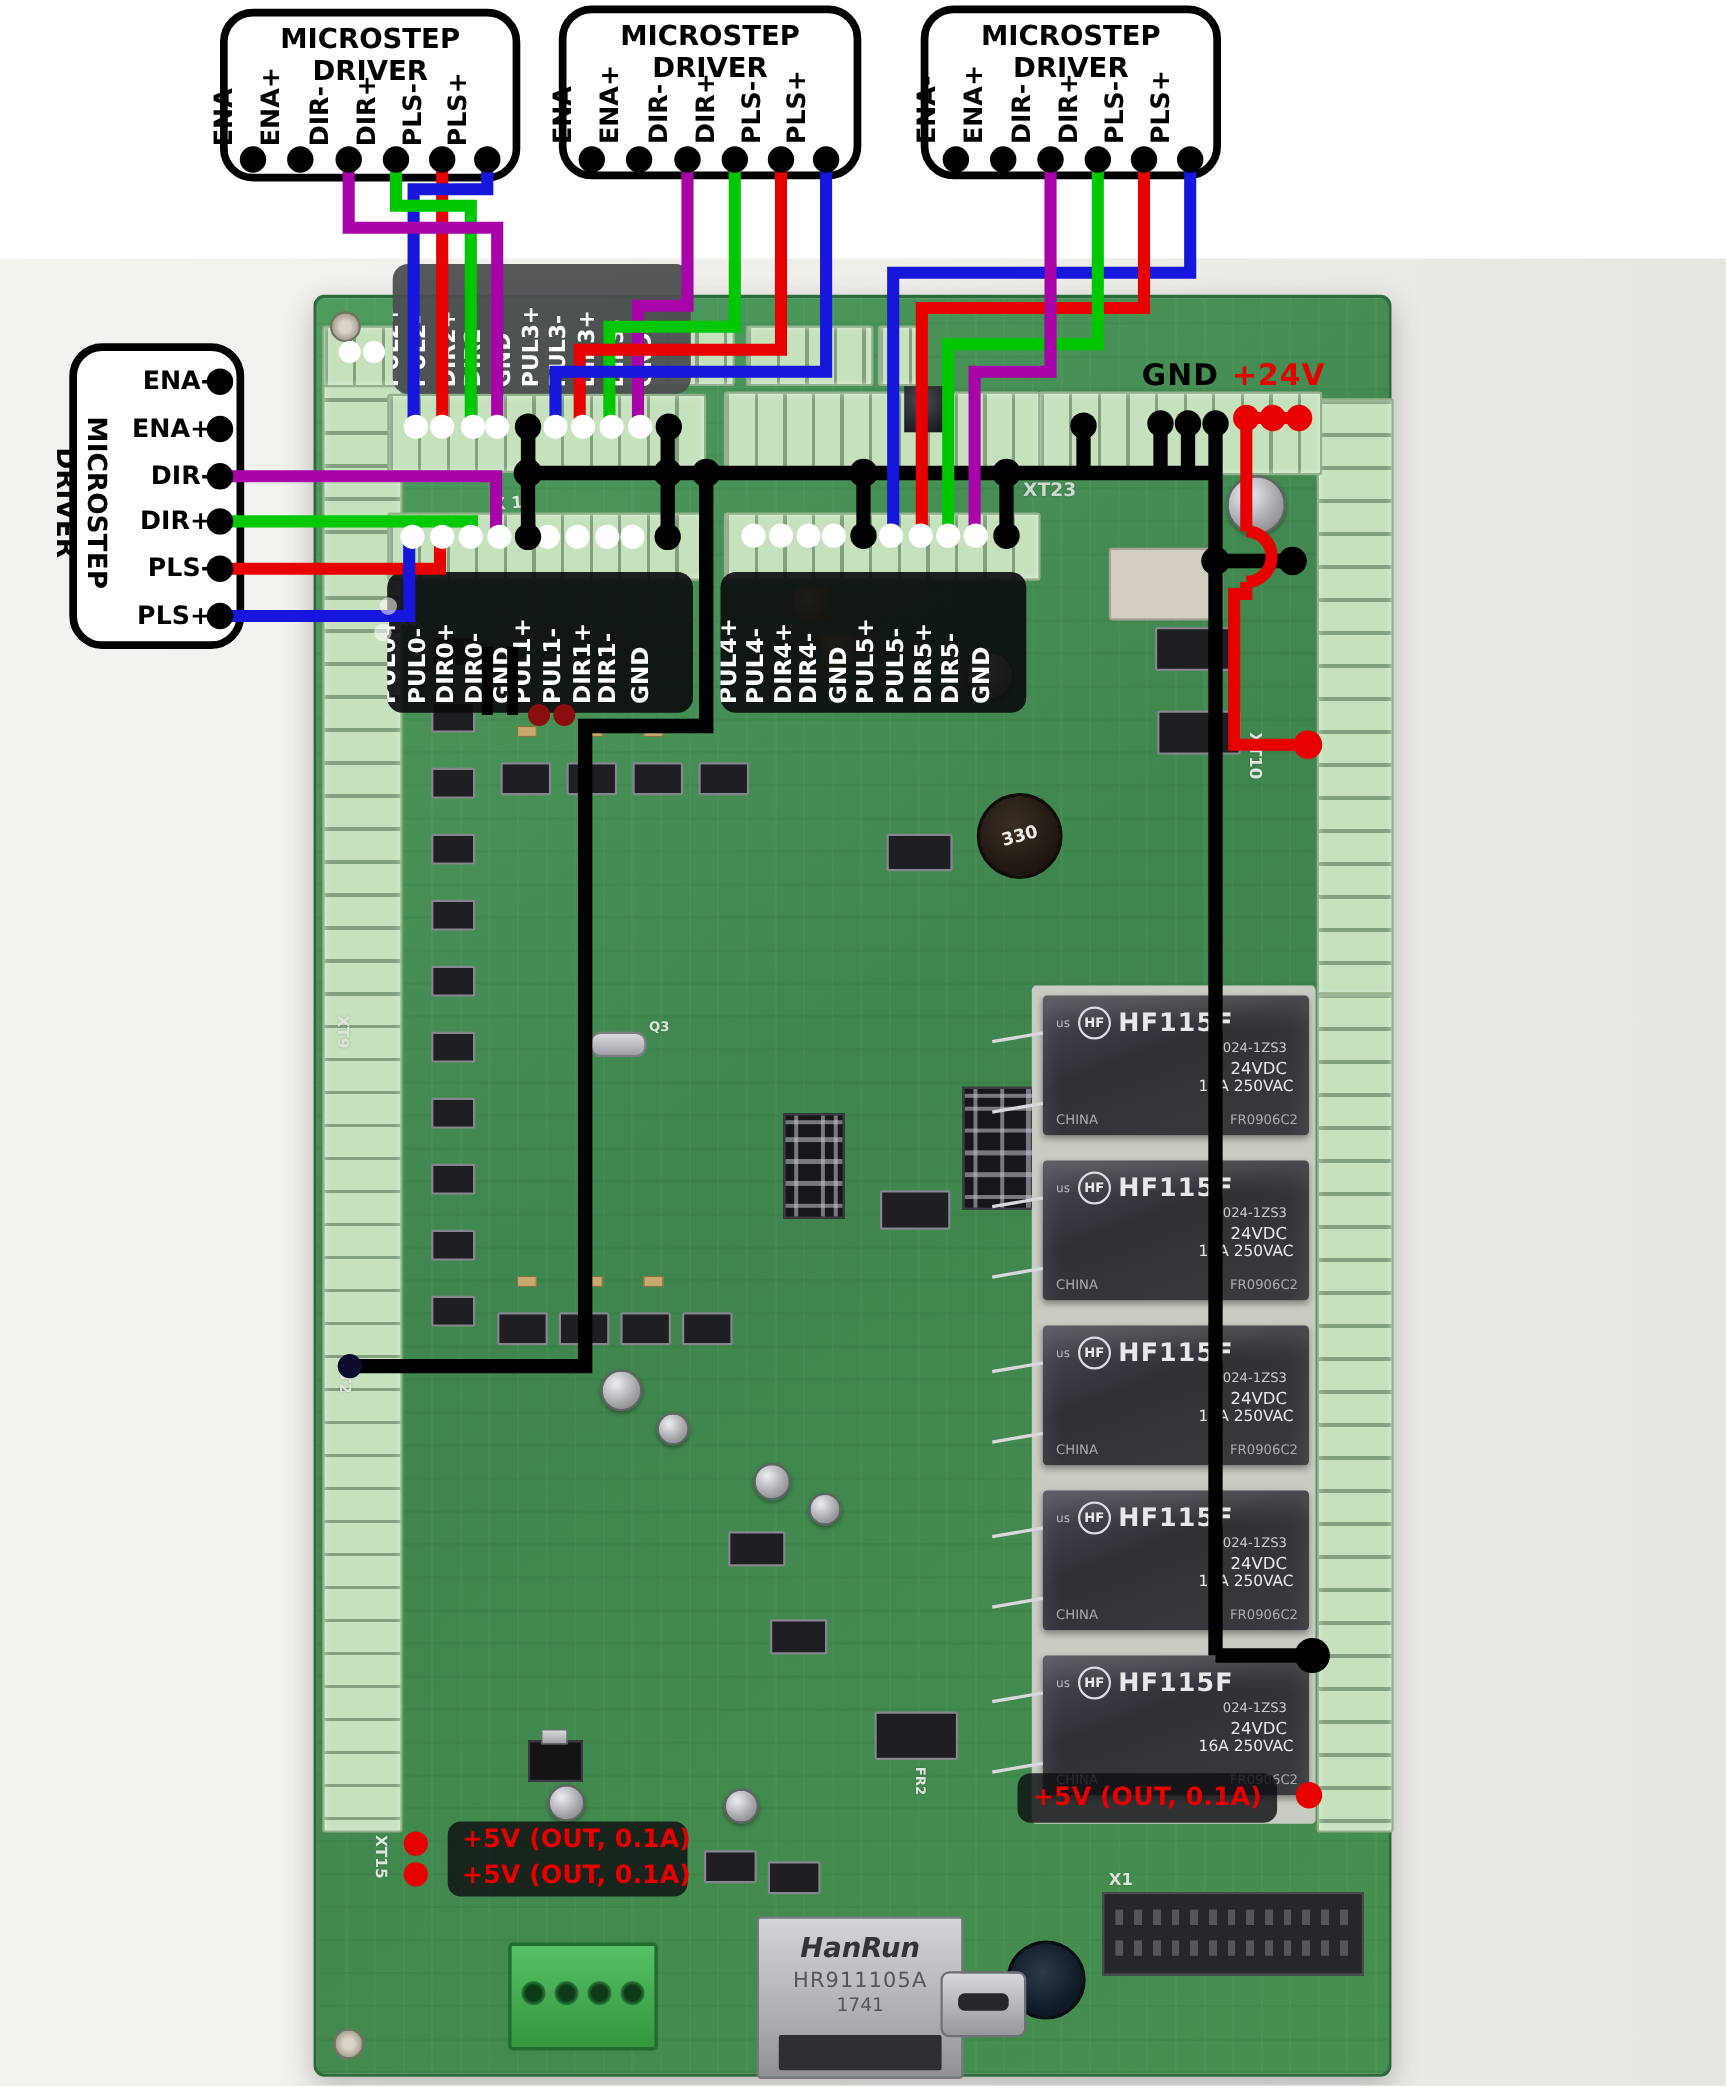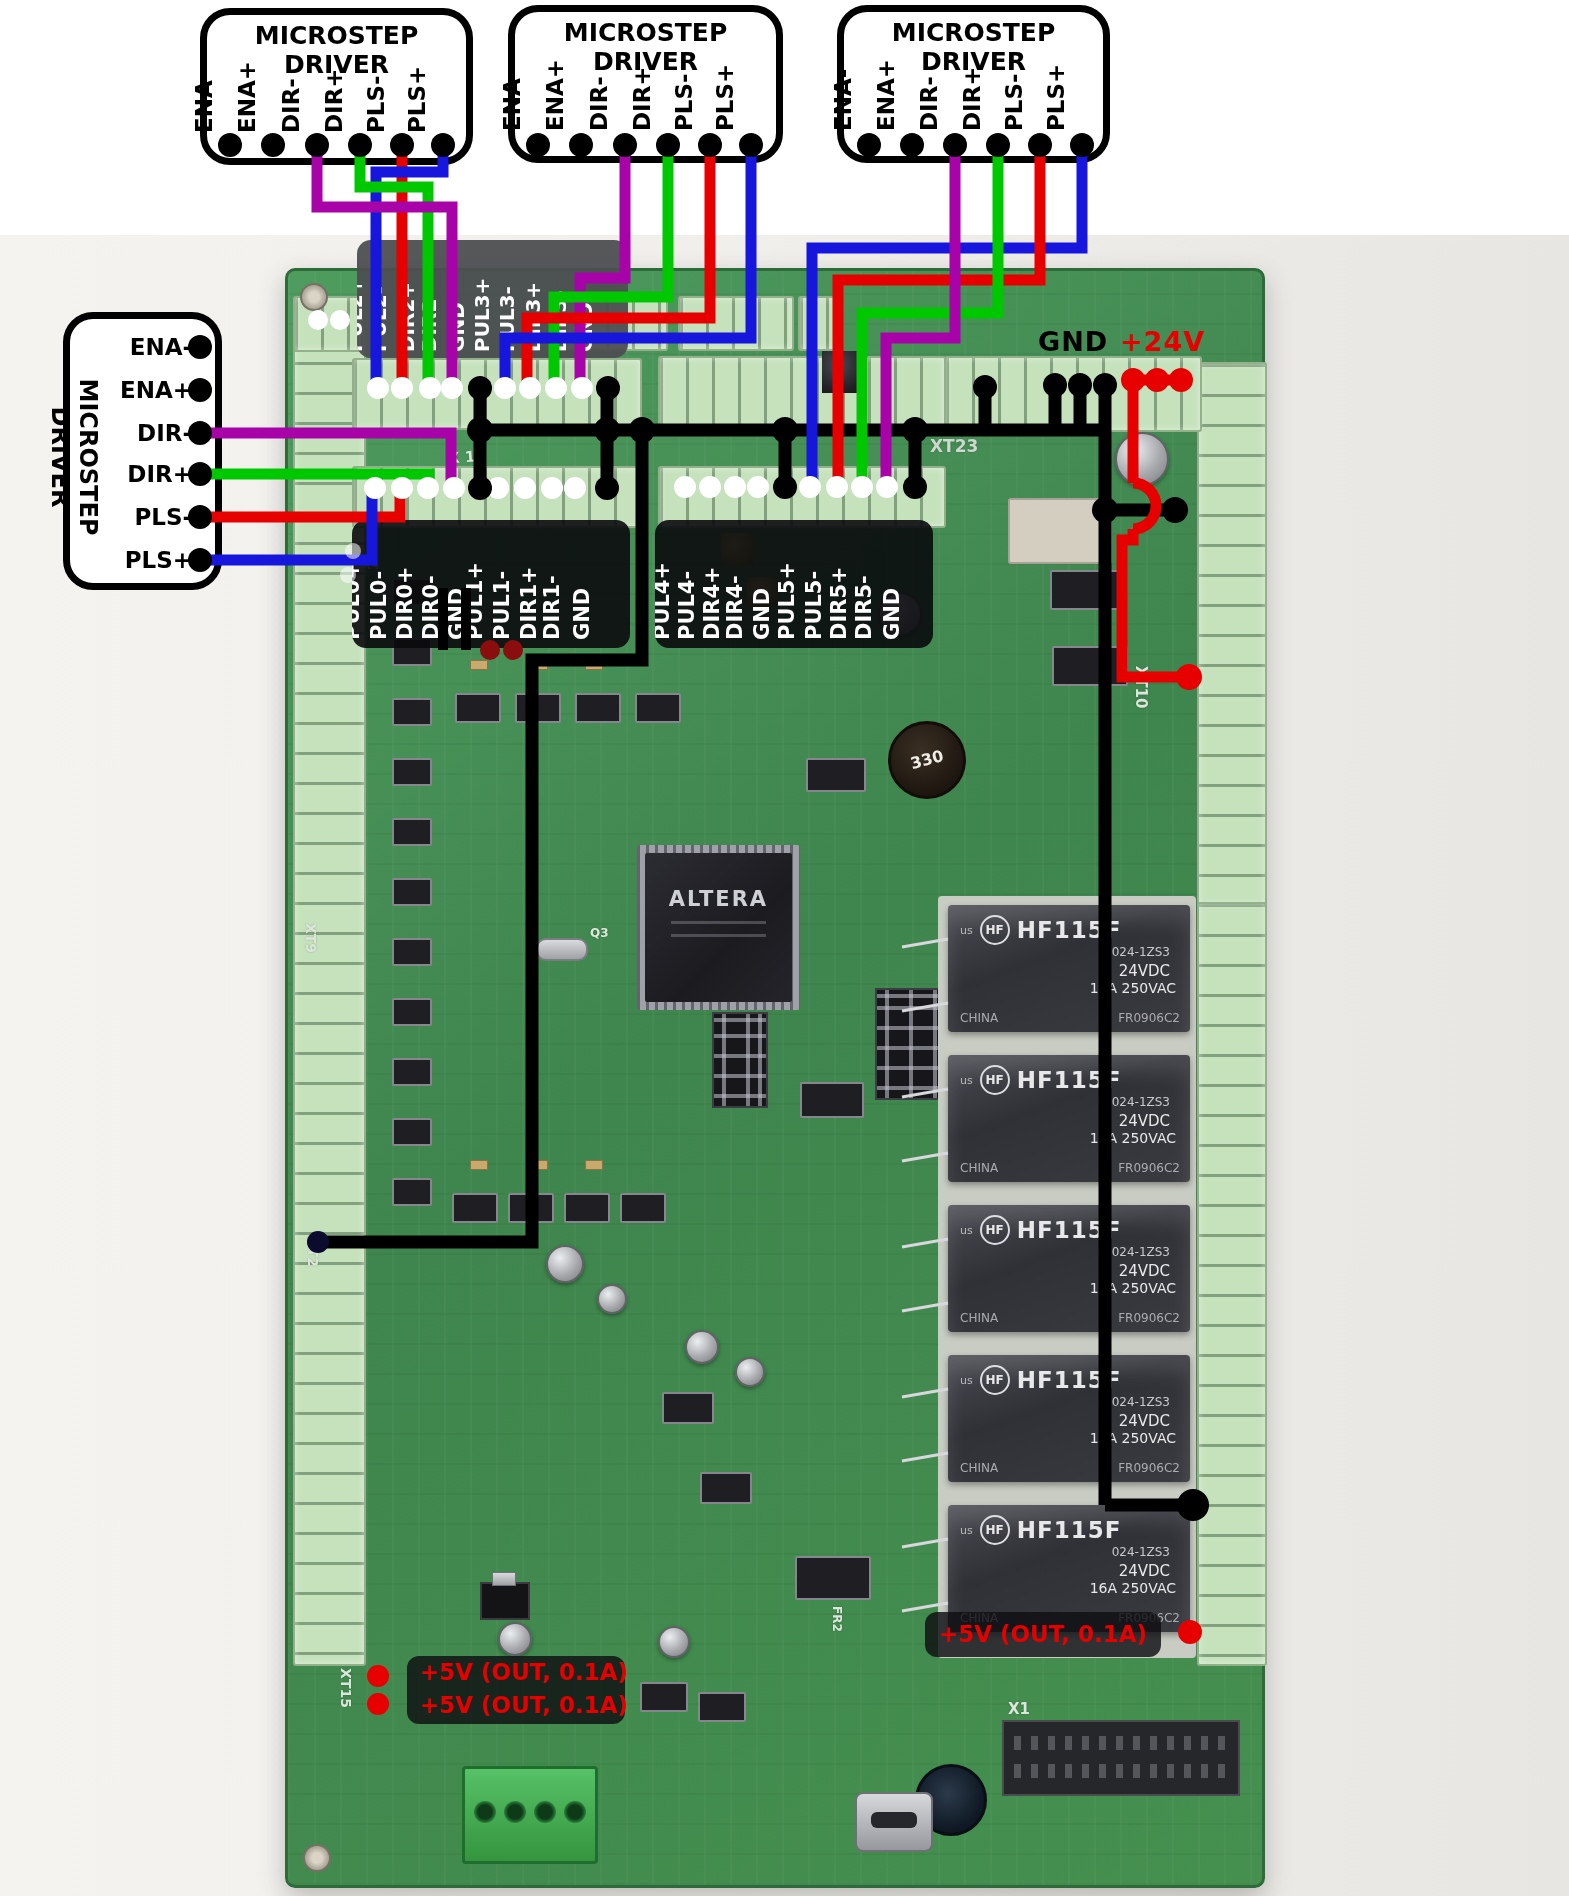--- a/index.html
+++ b/index.html
@@ -257,28 +257,27 @@
       </div>
     <div class="rl-type">024-1ZS3</div>
     <div class="rl-coil">24VDC</div>
     <div class="rl-contact">16A 250VAC</div>
     <div class="rl-bot">
         <span>CHINA</span>
         <span>FR0906C2</span>
       </div>
   </div>
 
-  <div class="abs qfp" style="left:637px;top:845px;width:163px;height:165px">
-    <div class="die">
-        <div class="t1">ALTERA</div>
-        <div class="ln"></div>
-        <div class="ln"></div>
-      </div>
-  </div>
-
+
+  <div class="abs eth">
+    <div class="eth-brand">HanRun</div>
+    <div class="eth-part">HR911105A</div>
+    <div class="eth-code">1741</div>
+    <div class="eth-slot"></div>
+  </div>
   <div class="abs gterm" style="left:462px;top:1766px;width:130px;height:92px">
     <div class="gh" style="left:9px;top:32px"></div>
       <div class="gh" style="left:39px;top:32px"></div>
     <div class="gh" style="left:69px;top:32px"></div>
       <div class="gh" style="left:99px;top:32px"></div>
   </div>
   <div class="abs usb" style="left:855px;top:1792px;width:74px;height:56px">
     <div class="usbslot"></div>
   </div>
   <div class="abs x1c" style="left:1002px;top:1720px;width:234px;height:72px">

